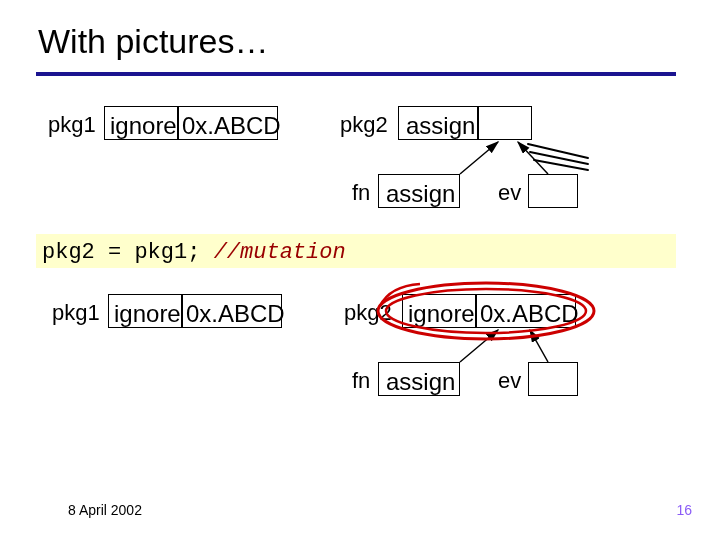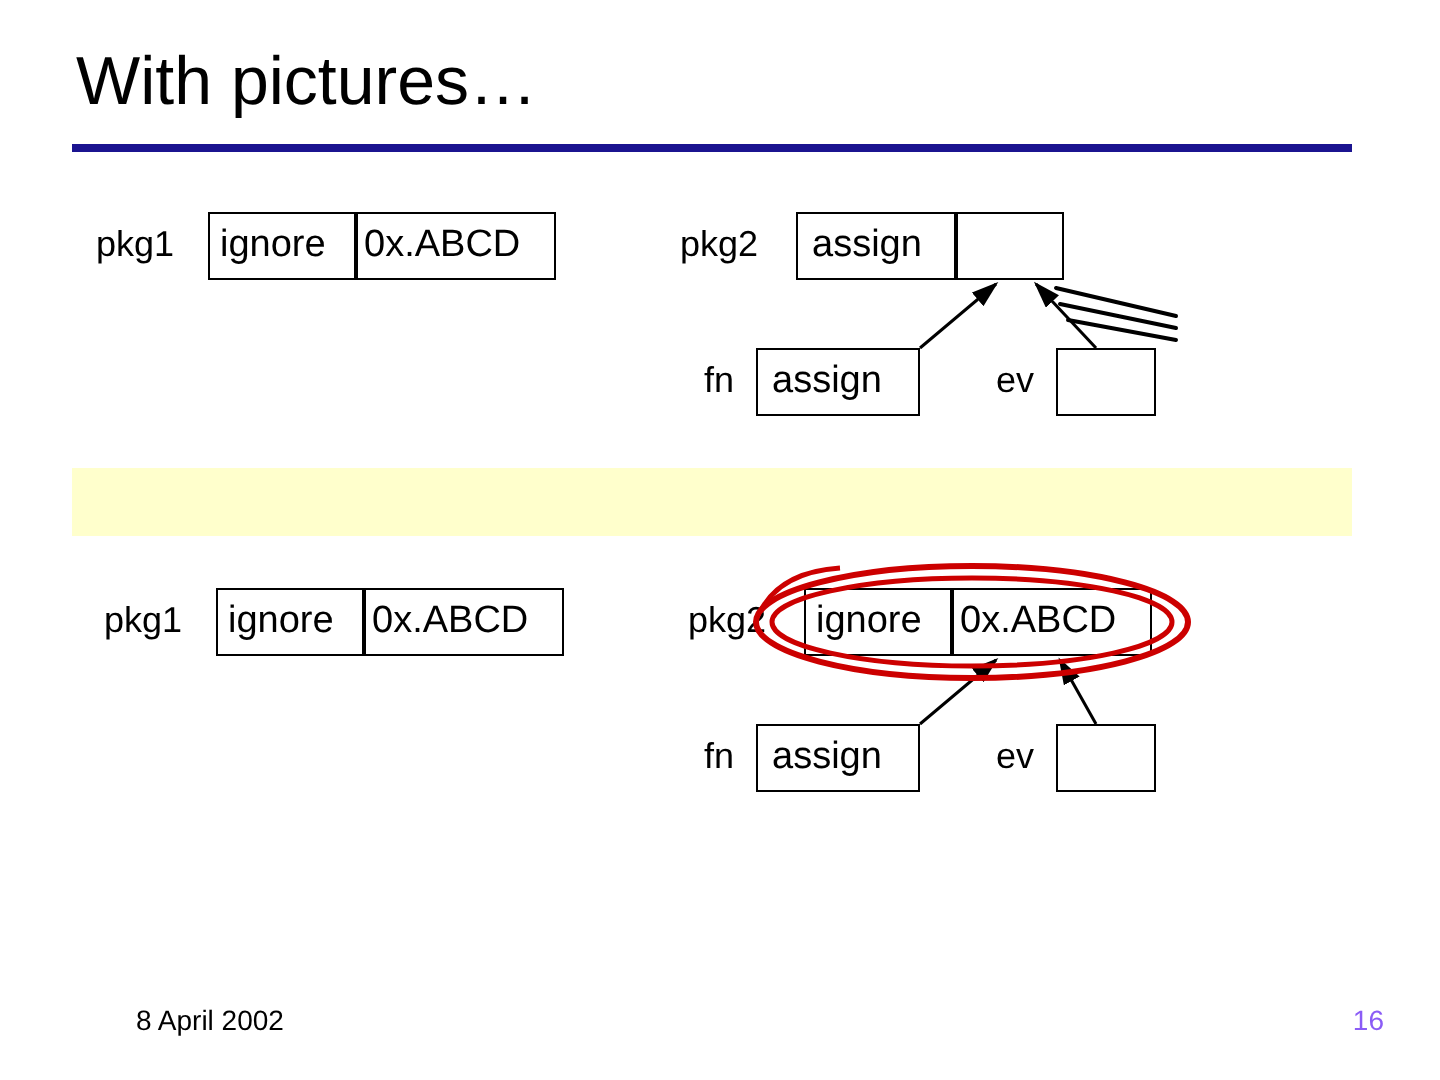--- a/index.html
+++ b/index.html
@@ -29,32 +29,32 @@
   .rule {
     position: absolute;
     left: 36px;
     top: 72px;
     width: 640px;
     height: 4px;
     background: #1b1490;
   }
   .lbl {
     position: absolute;
-    font-size: 18px;
+    font-size: 22px;
     white-space: nowrap;
   }
   .box {
     position: absolute;
     border: 1.5px solid #000;
     background: #fff;
     box-sizing: border-box;
   }
   .boxtxt {
     position: absolute;
-    font-size: 19px;
+    font-size: 24px;
     white-space: nowrap;
   }
   .codebg {
     position: absolute;
     background: #ffffcc;
   }
   .code {
     position: absolute;
     font-family: "Courier New", monospace;
     font-size: 22px;
@@ -113,20 +113,21 @@
   <div class="box" style="left:478px; top:106px; width:54px; height:34px;"></div>
 
   <div class="lbl" style="left:352px; top:180px;">fn</div>
   <div class="box" style="left:378px; top:174px; width:82px; height:34px;"></div>
   <div class="boxtxt" style="left:386px; top:180px;">assign</div>
 
   <div class="lbl" style="left:498px; top:180px;">ev</div>
   <div class="box" style="left:528px; top:174px; width:50px; height:34px;"></div>
 
   <div class="codebg" style="left:36px; top:234px; width:640px; height:34px;"></div>
+  <div class="code" style="left:42px; top:240px;"><span class="kw">pkg2 = pkg1; </span><span class="comment">//mutation</span></div>
 
   <div class="lbl" style="left:52px; top:300px;">pkg1</div>
   <div class="box" style="left:108px; top:294px; width:74px; height:34px;"></div>
   <div class="boxtxt" style="left:114px; top:300px;">ignore</div>
   <div class="box" style="left:182px; top:294px; width:100px; height:34px;"></div>
   <div class="boxtxt" style="left:186px; top:300px;">0x.ABCD</div>
 
   <div class="lbl" style="left:344px; top:300px;">pkg2</div>
   <div class="box" style="left:402px; top:294px; width:74px; height:34px;"></div>
   <div class="boxtxt" style="left:408px; top:300px;">ignore</div>

